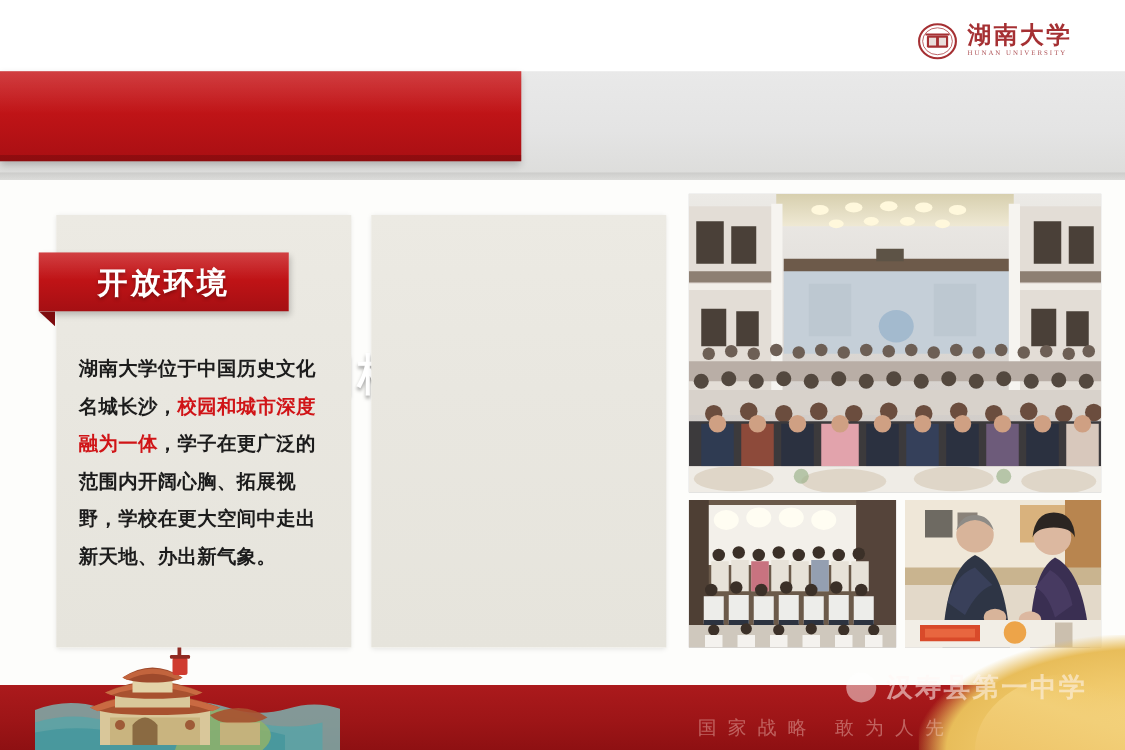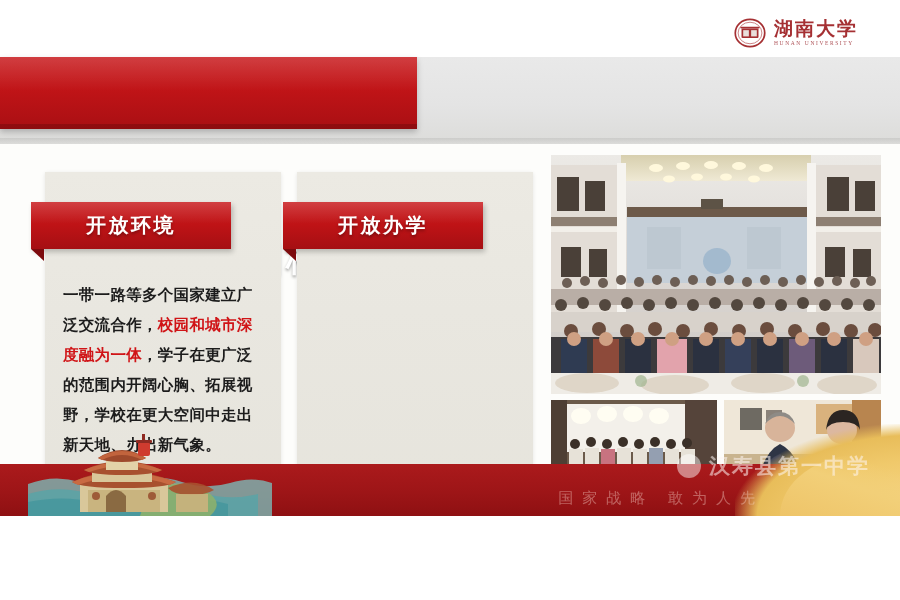--- a/index.html
+++ b/index.html
@@ -2,21 +2,21 @@
 <html><head>
 <meta charset="utf-8">
 <style>
   html,body{margin:0;padding:0;}
   body{
     width:900px;height:600px;overflow:hidden;
     background:#ffffff;
     font-family:"DejaVu Sans","Liberation Sans",sans-serif;
     position:relative;
   }
-  #slide{position:absolute;inset:0;width:900px;height:516px;overflow:hidden;background:#fdfdfb;}
+  #slide{position:absolute;inset:0;width:900px;height:600px;overflow:hidden;background:#fdfdfb;}
 
   
   .top-strip{position:absolute;left:0;top:0;width:900px;height:57px;background:#ffffff;}
   .logo-wrap{position:absolute;right:42px;top:16px;display:flex;align-items:center;gap:7px;opacity:.92;}
   .logo-seal{width:34px;height:34px;flex:0 0 34px;}
   .logo-txt{display:flex;flex-direction:column;line-height:1;}
   .logo-cn{font-size:19px;color:#9e1f22;letter-spacing:2px;font-family:"DejaVu Serif","Liberation Serif",serif;font-weight:700;}
   .logo-en{font-size:5.5px;color:#a8454a;letter-spacing:1.6px;margin-top:3px;font-family:"Liberation Serif",serif;}
 
   
@@ -41,21 +41,21 @@
     box-shadow:0 1px 4px rgba(0,0,0,.10);}
   #card1{left:45px;width:236px;}
   #card2{left:297px;width:236px;}
 
   .ribbon{position:absolute;top:30px;height:47px;
     background:linear-gradient(180deg,#c8191c 0%,#bf1316 48%,#a50f13 100%);
     box-shadow:2px 3px 5px rgba(0,0,0,.22);}
   .ribbon .gloss{position:absolute;left:0;top:0;width:100%;height:22px;
     background:linear-gradient(180deg,rgba(255,255,255,.17),rgba(255,255,255,0));}
   .ribbon-label{position:absolute;left:0;top:0;right:0;bottom:0;display:flex;align-items:center;
-    justify-content:center;font-size:20px;font-weight:700;color:#fff;letter-spacing:2.5px;
+    justify-content:center;font-size:24px;font-weight:700;color:#fff;letter-spacing:2.5px;
     text-shadow:0 2px 3px rgba(0,0,0,.32);}
   
   .ribbon .fold{position:absolute;left:0;top:47px;width:13px;height:12px;
     background:#7d0b0e;clip-path:polygon(0 0,100% 0,100% 100%);}
 
   #ribbon1{left:-14px;width:200px;}
   #ribbon2{left:-14px;width:200px;}
 
   .card-body{position:absolute;left:18px;right:14px;top:108px;
     font-size:15.5px;line-height:30px;color:#1c1c1c;letter-spacing:.3px;font-weight:600;}
@@ -113,30 +113,25 @@
   </div>
   <div class="title-text">最开放的校园格局</div>
 
   <div class="card" id="card1">
     <div class="ribbon" id="ribbon1">
       <div class="gloss"></div>
       <div class="ribbon-label">开放环境</div>
       <div class="fold"></div>
     </div>
     <div class="card-body">
-      <span>一带一路等多个国家建立广泛交流合作，</span><span class="hl">校园和城市深度融为一体</span><span>，学子在更广泛的范围内开阔心胸、拓展视野，学校在更大空间中走出新天地、办出新气象。</span>
+      <span>湖南大学位于中国历史文化名城长沙，</span><span class="hl">校园和城市深度融为一体</span><span>，学子在更广泛的范围内开阔心胸、拓展视野，学校在更大空间中走出新天地、办出新气象。</span>
     </div>
   </div>
 
   <div class="card" id="card2">
-    <div class="ribbon" id="ribbon2">
-      <div class="gloss"></div>
-      <div class="ribbon-label">开放办学</div>
-      <div class="fold"></div>
-    </div>
   </div>
 
   <div class="photo" id="photo-main">
     <svg viewBox="0 0 330 239" width="330" height="239" preserveAspectRatio="none">
       <defs>
         <linearGradient id="hallbg" x1="0" y1="0" x2="0" y2="1">
           <stop offset="0%" stop-color="#eceae6"></stop>
             <stop offset="45%" stop-color="#dedad6"></stop>
             <stop offset="100%" stop-color="#c9c4c0"></stop>
         </linearGradient>

